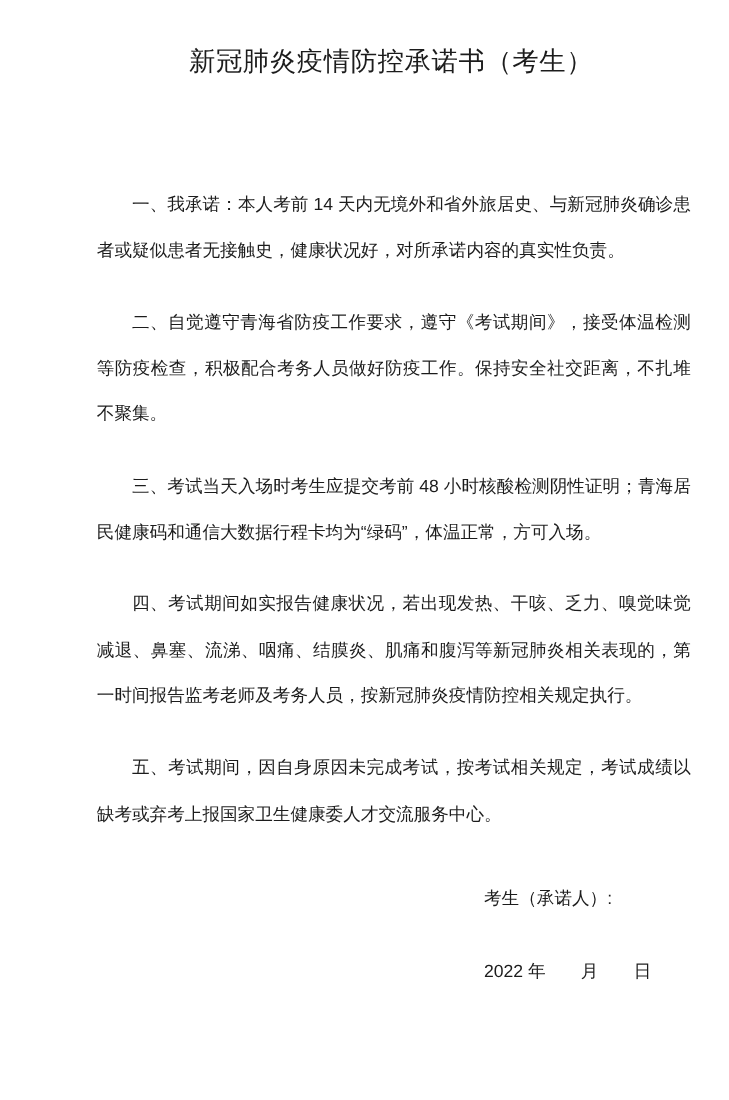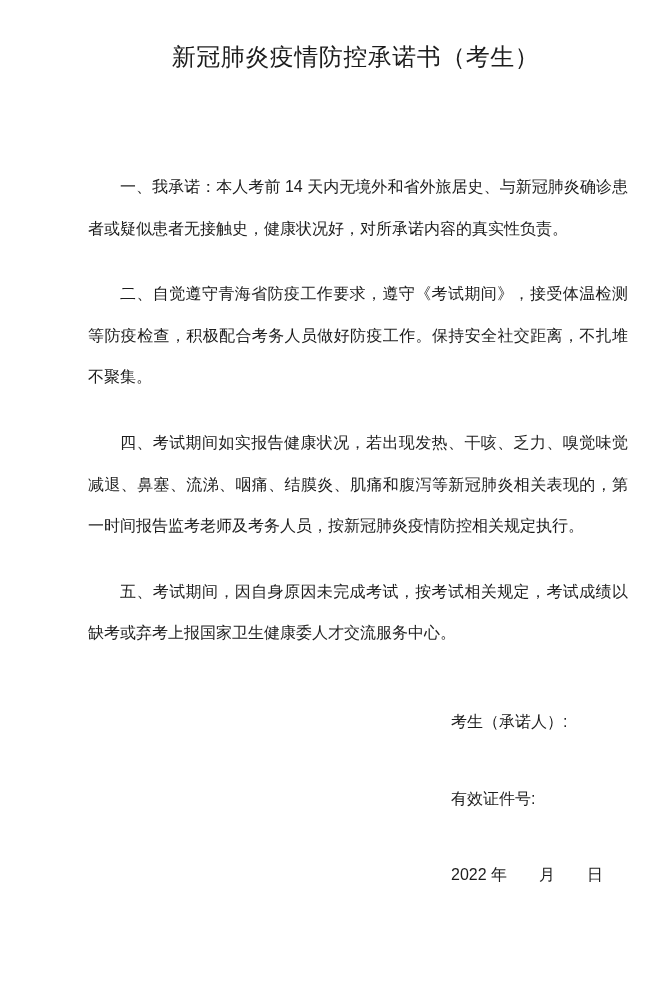--- a/index.html
+++ b/index.html
@@ -35,44 +35,44 @@
   }
   .para {
     text-indent: 2em;
     margin: 0;
   }
   .signature-block {
     padding-left: 352px;
     text-align: left;
   }
   .signature-block p {
-    margin: 11px;
+    margin: 0;
     white-space: nowrap;
   }
 </style>
 </head>
 <body>
 
 <div class="page">
 
   <h1 class="doc-title">新冠肺炎疫情防控承诺书（考生）</h1>
 
   <div class="doc-body">
 
     <p class="para">一、我承诺：本人考前 14 天内无境外和省外旅居史、与新冠肺炎确诊患者或疑似患者无接触史，健康状况好，对所承诺内容的真实性负责。</p>
 
     <p class="para">二、自觉遵守青海省防疫工作要求，遵守《考试期间》，接受体温检测等防疫检查，积极配合考务人员做好防疫工作。保持安全社交距离，不扎堆不聚集。</p>
 
+    <p class="para">三、考试当天入场时考生应提交考前 48 小时核酸检测阴性证明；青海居民健康码和通信大数据行程卡均为“绿码”，体温正常，方可入场。</p>
 
     <p class="para">四、考试期间如实报告健康状况，若出现发热、干咳、乏力、嗅觉味觉减退、鼻塞、流涕、咽痛、结膜炎、肌痛和腹泻等新冠肺炎相关表现的，第一时间报告监考老师及考务人员，按新冠肺炎疫情防控相关规定执行。</p>
 
     <p class="para">五、考试期间，因自身原因未完成考试，按考试相关规定，考试成绩以缺考或弃考上报国家卫生健康委人才交流服务中心。</p>
 
 
     <div class="signature-block">
       <p>考生（承诺人）:</p>
-      <p>有效证件号:</p>
       <p>2022 年　　月　　日</p>
     </div>
 
   </div>
 
 </div>
 
 </body></html>

